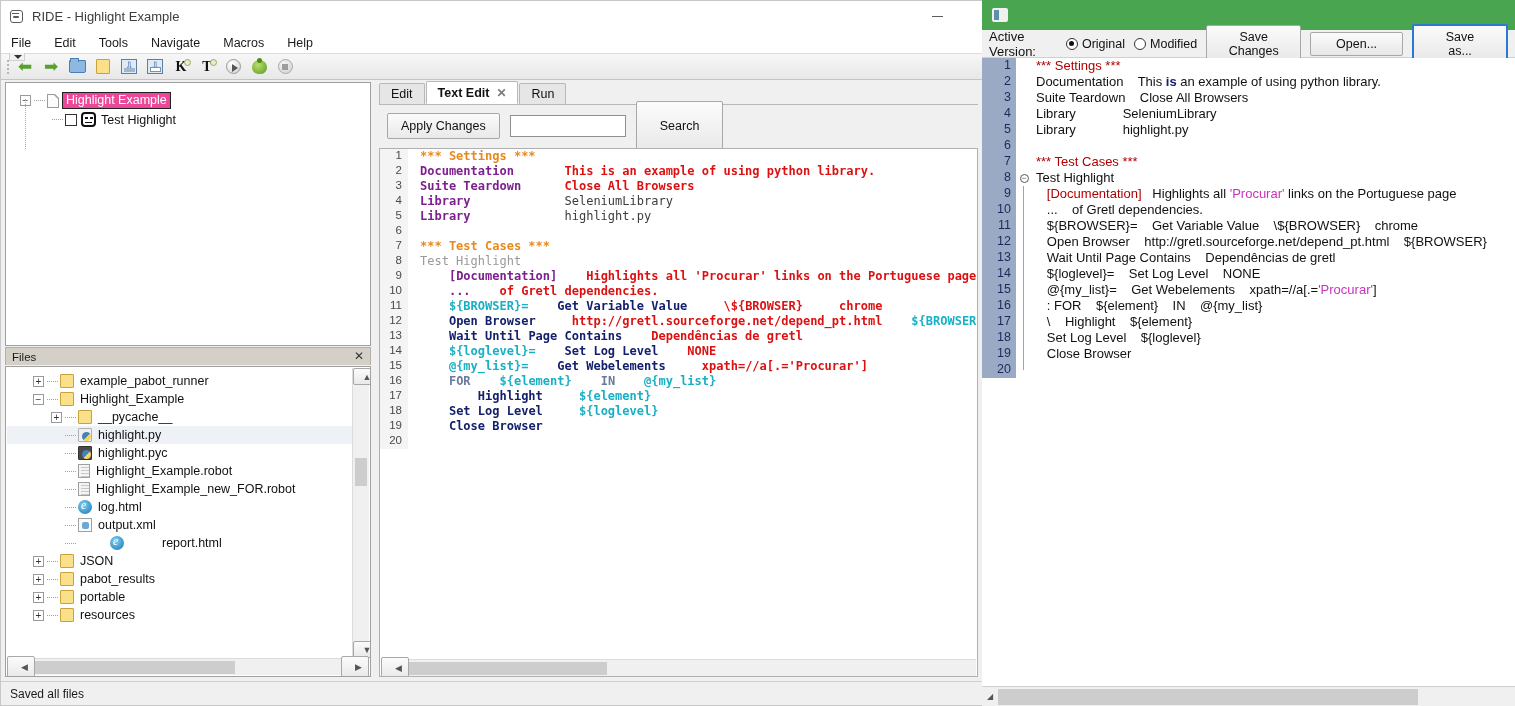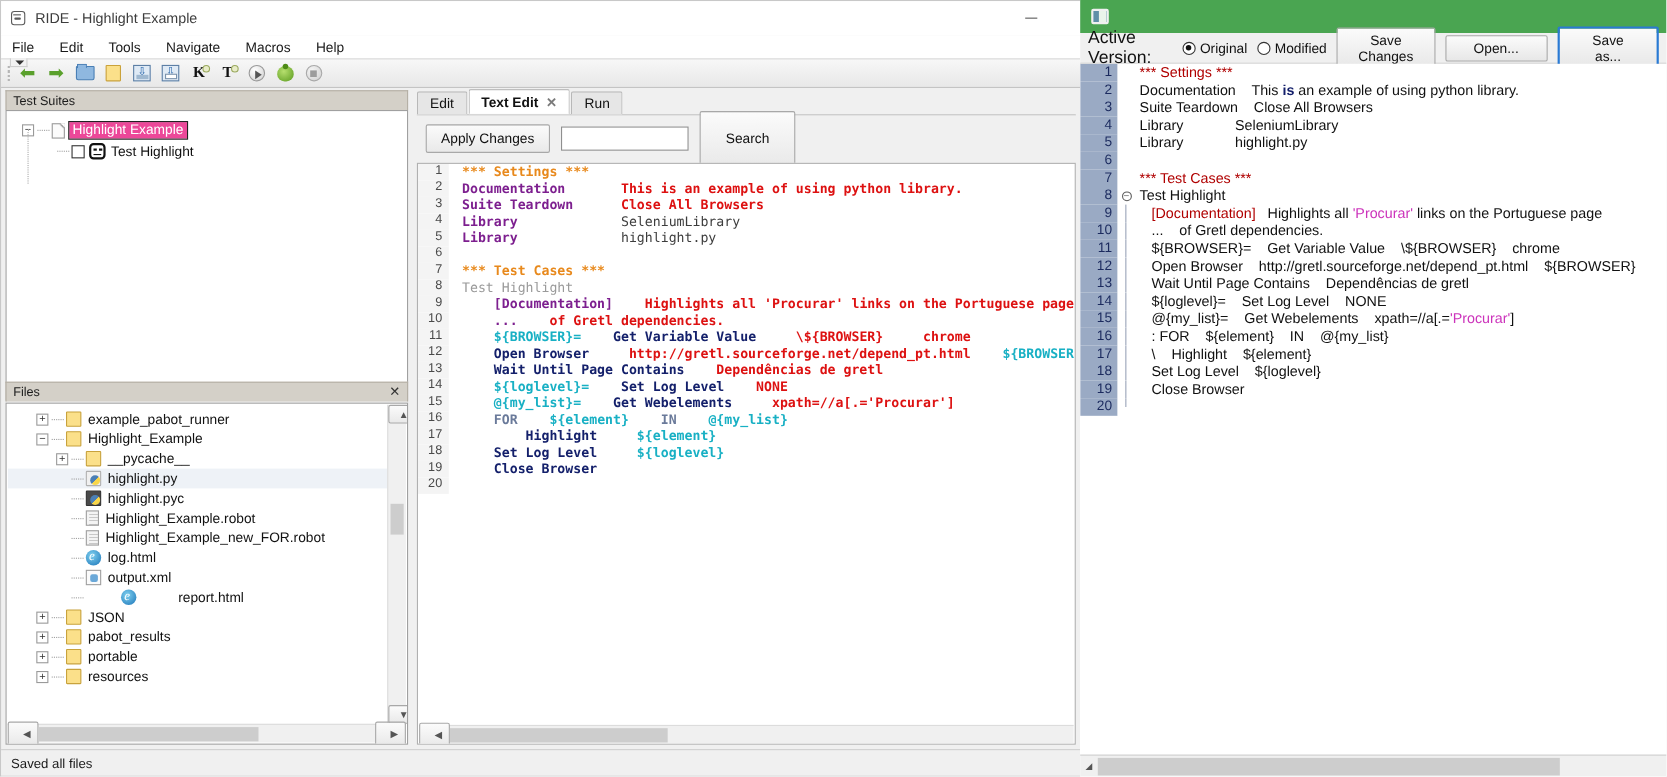--- a/index.html
+++ b/index.html
@@ -264,21 +264,21 @@
     width:16px; height:14px; border:2px solid #f0f0f0; border-radius:2px; background:#5f8fa8;
     position:relative; overflow:hidden;
   }
   .green-ico:after {
     content:""; position:absolute; right:0; top:0; width:7px; height:10px; background:#eaf4ea;
   }
   .green-tools {
     height:28px; background:#f0f0f0; display:flex; align-items:center; gap:9px; padding:0 7px;
     border-bottom:1px solid #d0d0d0;
   }
-  .gv-label { font-size:16px; color:#111; }
+  .gv-label { font-size:13px; color:#111; }
   .radio-wrap { display:flex; align-items:center; gap:4px; font-size:12.5px; color:#111; }
   .radio {
     width:12px; height:12px; border-radius:50%; border:1.6px solid #333; background:#fff;
     display:inline-flex; align-items:center; justify-content:center; flex:none;
   }
   .radio.on:after { content:""; width:5px; height:5px; border-radius:50%; background:#111; }
   .gbtn {
     background:linear-gradient(#fbfbfb,#e7e7e7); border:1px solid #a8a8a8; border-radius:2px;
     font-size:12.5px; color:#111; padding:4px 14px; font-family:"Liberation Sans", sans-serif;
   }
@@ -373,23 +373,20 @@
       <div class="tbi">
           <span class="bug"></span>
         </div>
       <div class="tbi">
           <span class="stop-circ"></span>
         </div>
     </div>
 
     <div class="left-col">
 
-      <div class="panel-cap">
-        <span>Test Suites</span>
-      </div>
       <div class="tree-box">
         <div class="vdots" style="left:19px; top:16px; height:50px;"></div>
         <div class="trow" style="padding-left:14px;">
           <span class="expander">−</span>
           <span class="dots"></span>
           <span class="file-ico"></span>
           <span class="sel-node">Highlight Example</span>
         </div>
         <div class="trow" style="padding-left:46px;">
           <span class="dots"></span>

